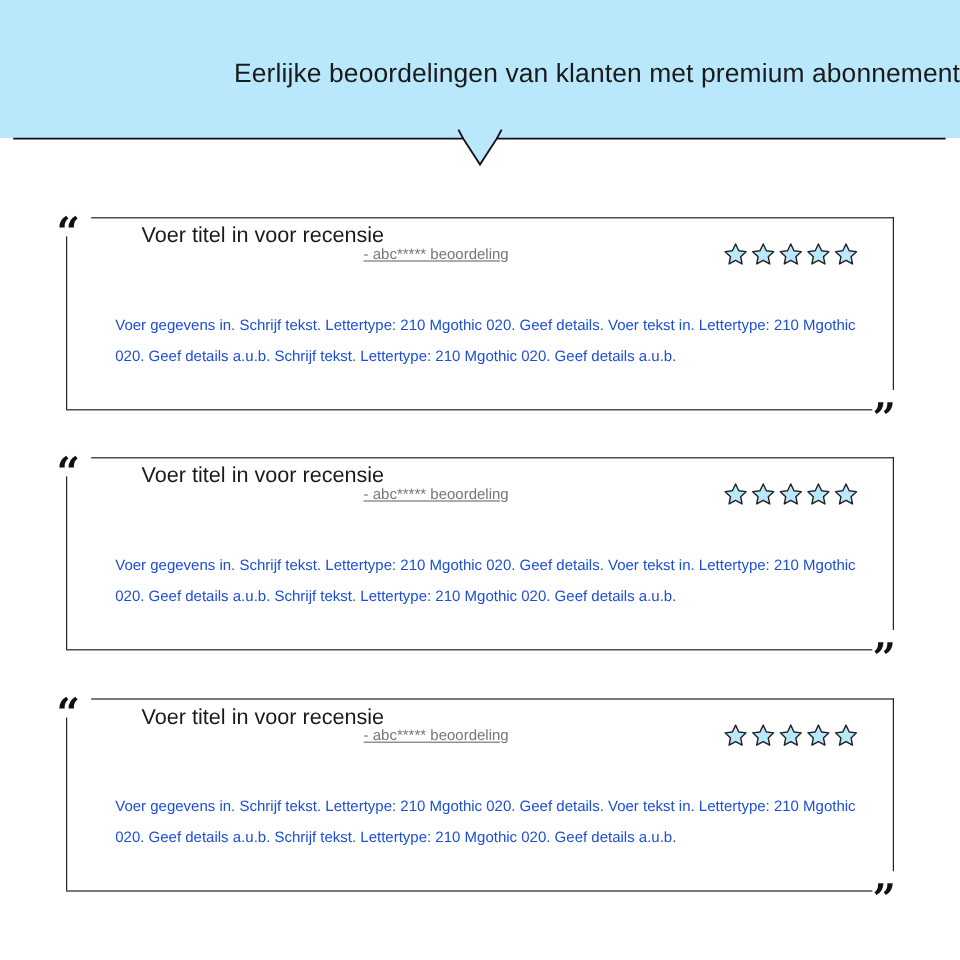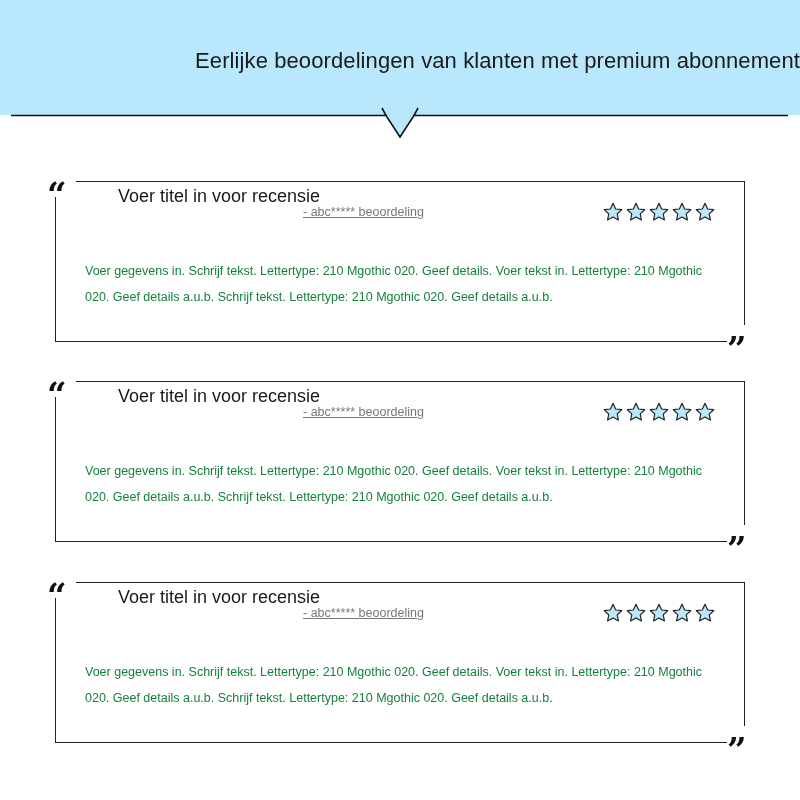--- a/index.html
+++ b/index.html
@@ -36,22 +36,22 @@
       position: absolute; left: 39px; top: 5px; font-size: 18px; color: #1a1a1a; margin-left: 32px;
     }
     .author {
       position: absolute; left: 256px; top: 24px; font-size: 12.5px; color: #777; text-decoration: underline;
     }
     .stars {
       position: absolute; left: 555px; top: 20px; display: flex; gap: 1px;
     }
     .star { width: 22px; height: 22px; }
     .body {
-      position: absolute; left: 38px; top: 77px; width: 640px;
-      font-size: 12.5px; line-height: 26px; color: #15803d;
+      position: absolute; left: 49px; top: 77px; width: 640px;
+      font-size: 12.5px; line-height: 26px; color: #1d4ed8;
     }
   </style>
 </head>
 <body>
 
 <div class="header">
   <div class="header-title">Eerlijke beoordelingen van klanten met premium abonnement</div>
 </div>
 <svg class="header-divider" viewBox="0 100 800 40" width="800" height="40">
   <polygon points="382,108 400,137 418,108" fill="#b9e8fd"></polygon>

